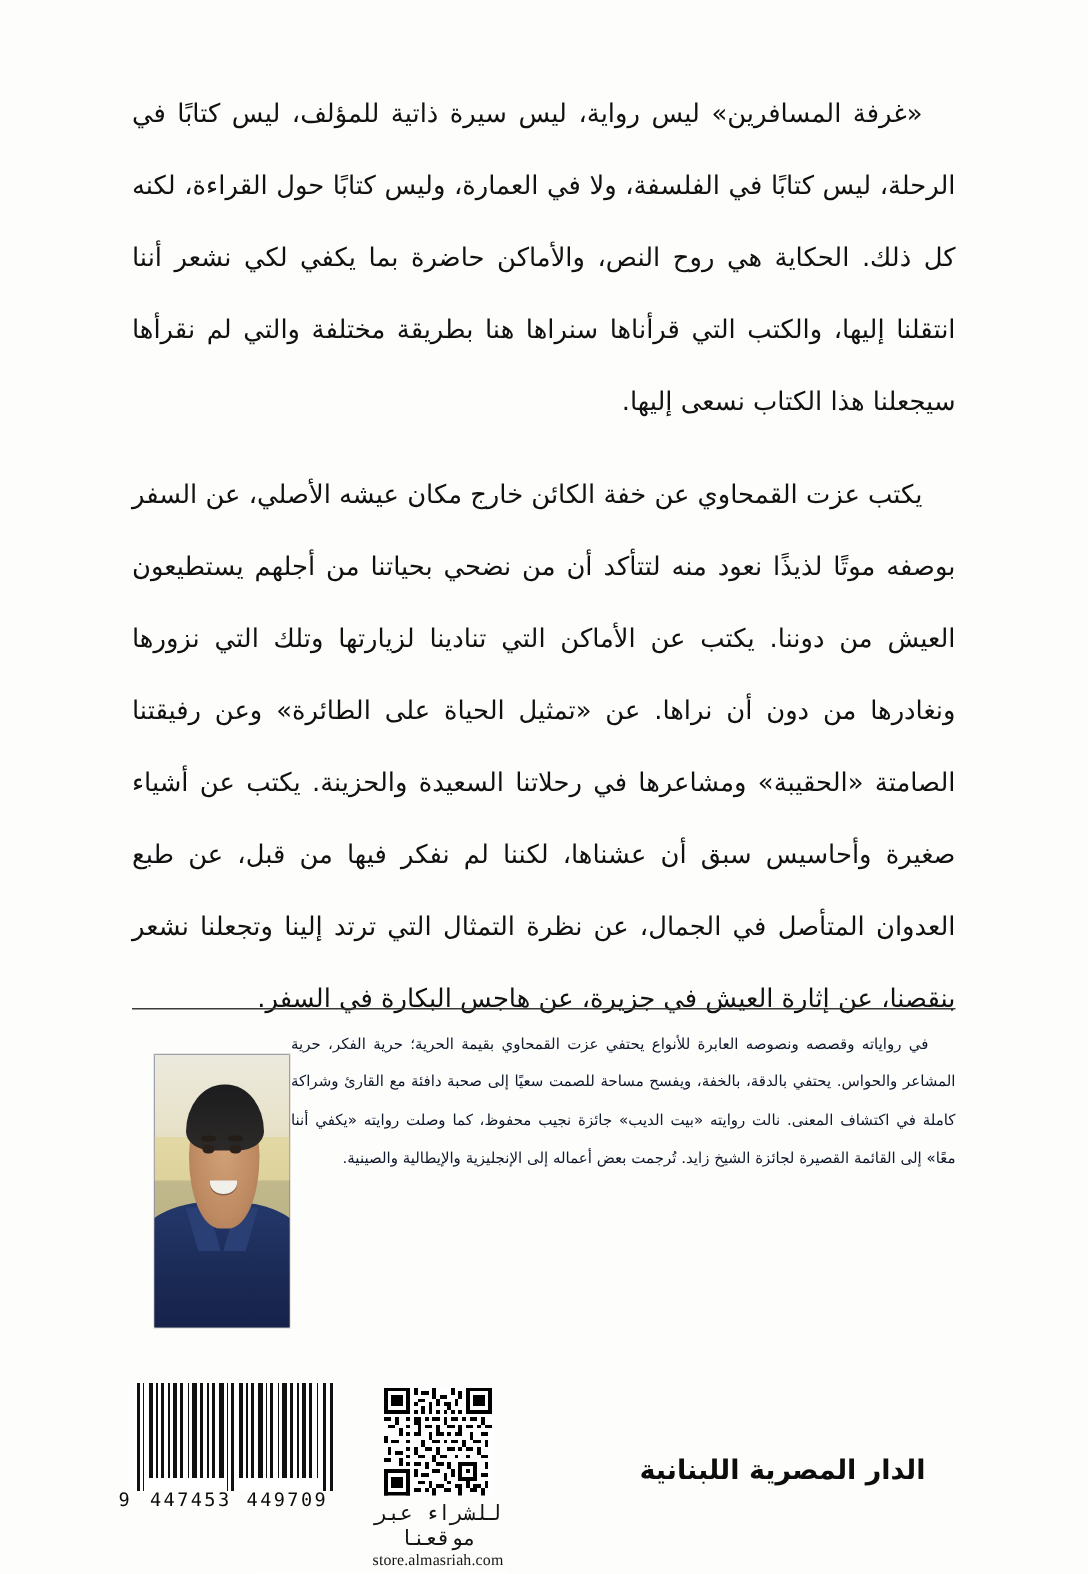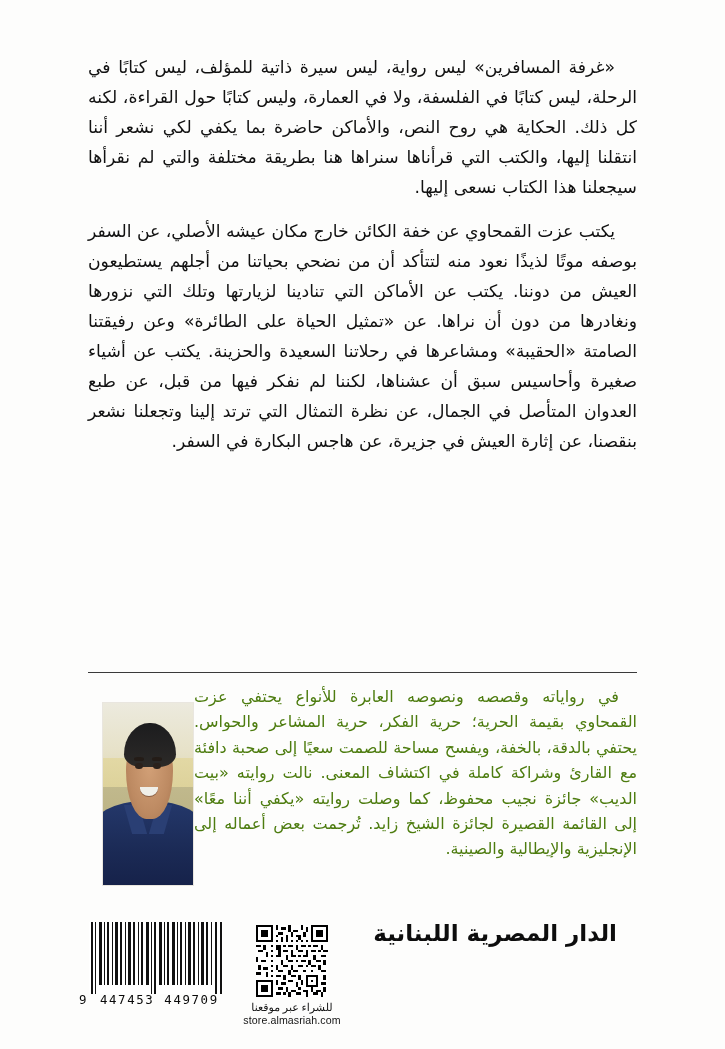--- a/index.html
+++ b/index.html
@@ -24,21 +24,21 @@
   
   .blurb {
     position: absolute;
     top: 52px;
     right: 88px;
     left: 88px;
     text-align: justify;
     text-align-last: right;
     color: #111111;
     font-size: 17.2px;
-    line-height: 30px;
+    line-height: 48px;
     font-family: "DejaVu Sans", "Liberation Sans", sans-serif;
   }
   .blurb p {
     margin: 0 0 14px 0;
     text-indent: 22px;
   }
   .blurb p.last-center-end {
     margin-bottom: 0;
   }
 
@@ -122,35 +122,35 @@
     box-shadow: 0 1px 0 #8a5f44;
   }
   .ph-collar-l, .ph-collar-r {
     position: absolute; bottom: 28%; width: 17%; height: 16%;
     background: #2a3f74;
   }
   .ph-collar-l { left: 28%; transform: skewX(16deg); }
   .ph-collar-r { left: 55%; transform: skewX(-16deg); }
 
   .bio-text {
-    color: #4d7c0f;
-    font-size: 16px;
+    color: #0f172a;
+    font-size: 10px;
     line-height: 25.4px;
     text-align: justify;
     text-align-last: right;
     font-family: "DejaVu Sans", "Liberation Sans", sans-serif;
   }
   .bio-text p { margin: 0; text-indent: 18px; }
 
   
   .publisher-logo {
     position: absolute;
     right: 108px;
-    top: 920px;
-    font-size: 23px;
+    top: 970px;
+    font-size: 18px;
     font-weight: 700;
     letter-spacing: -0.5px;
     color: #0d0d0d;
     font-family: "DejaVu Sans", "Liberation Sans", sans-serif;
     white-space: nowrap;
   }
 
   .qr-block {
     position: absolute;
     left: 232px;
@@ -159,32 +159,32 @@
     text-align: center;
   }
   .qr-canvas {
     width: 72px;
     height: 72px;
     margin: 0 auto;
     background: #ffffff;
     display: block;
   }
   .qr-caption-ar {
-    font-size: 11px;
+    font-size: 14px;
     color: #141414;
     margin-top: 4px;
     direction: rtl;
-    font-family: Liberation Serif, serif;
+    font-family: Liberation Mono, monospace;
   }
   .qr-caption-url {
     font-size: 10.6px;
     color: #141414;
     direction: ltr;
     letter-spacing: .1px;
-    font-family: Liberation Sans, sans-serif;
+    font-family: Liberation Serif, serif;
   }
 
   .barcode-block {
     position: absolute;
     left: 78px;
     top: 922px;
     width: 152px;
     direction: ltr;
   }
   .barcode-bars {

